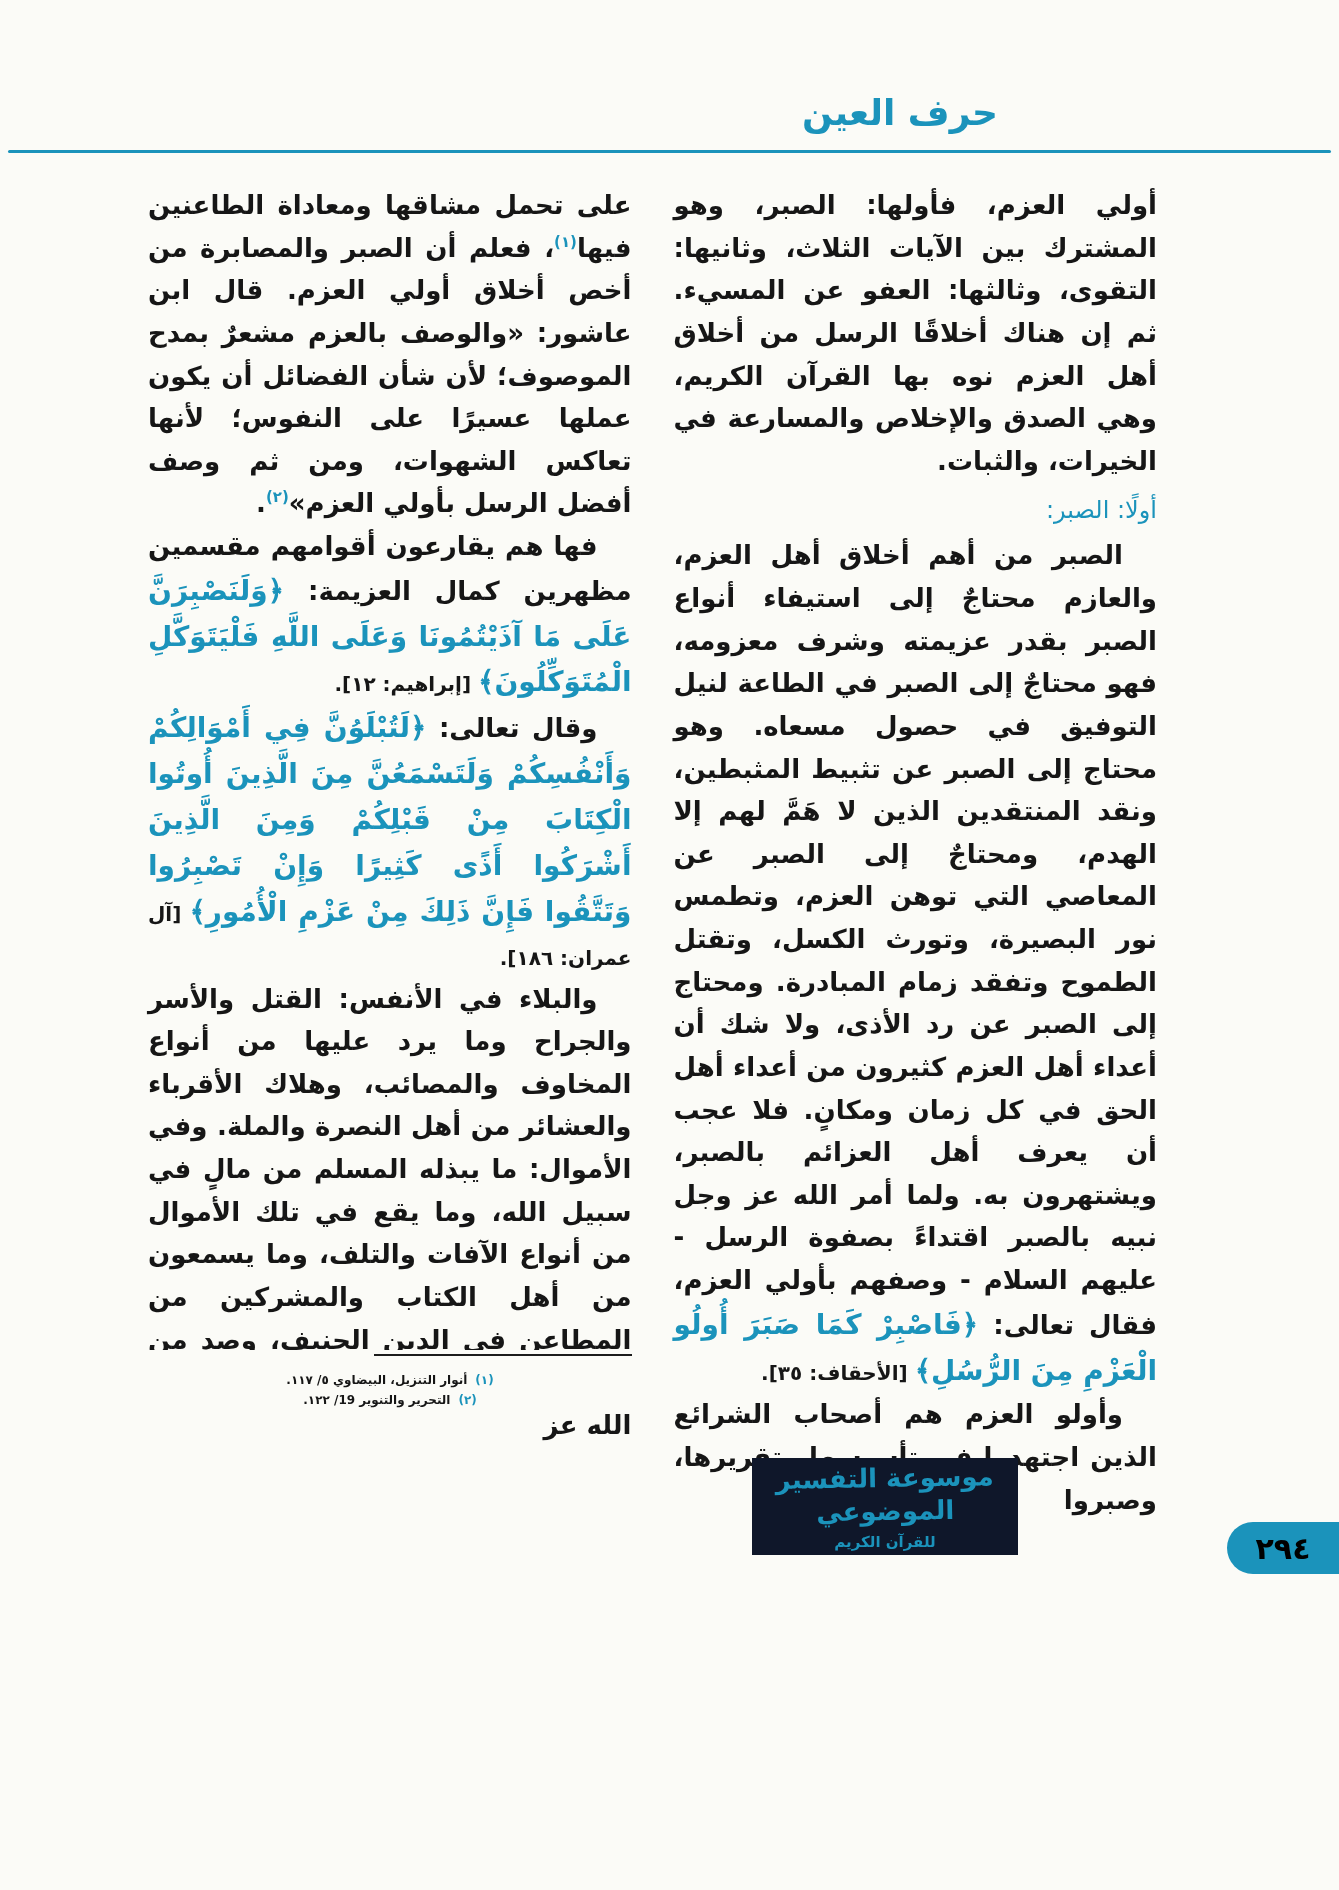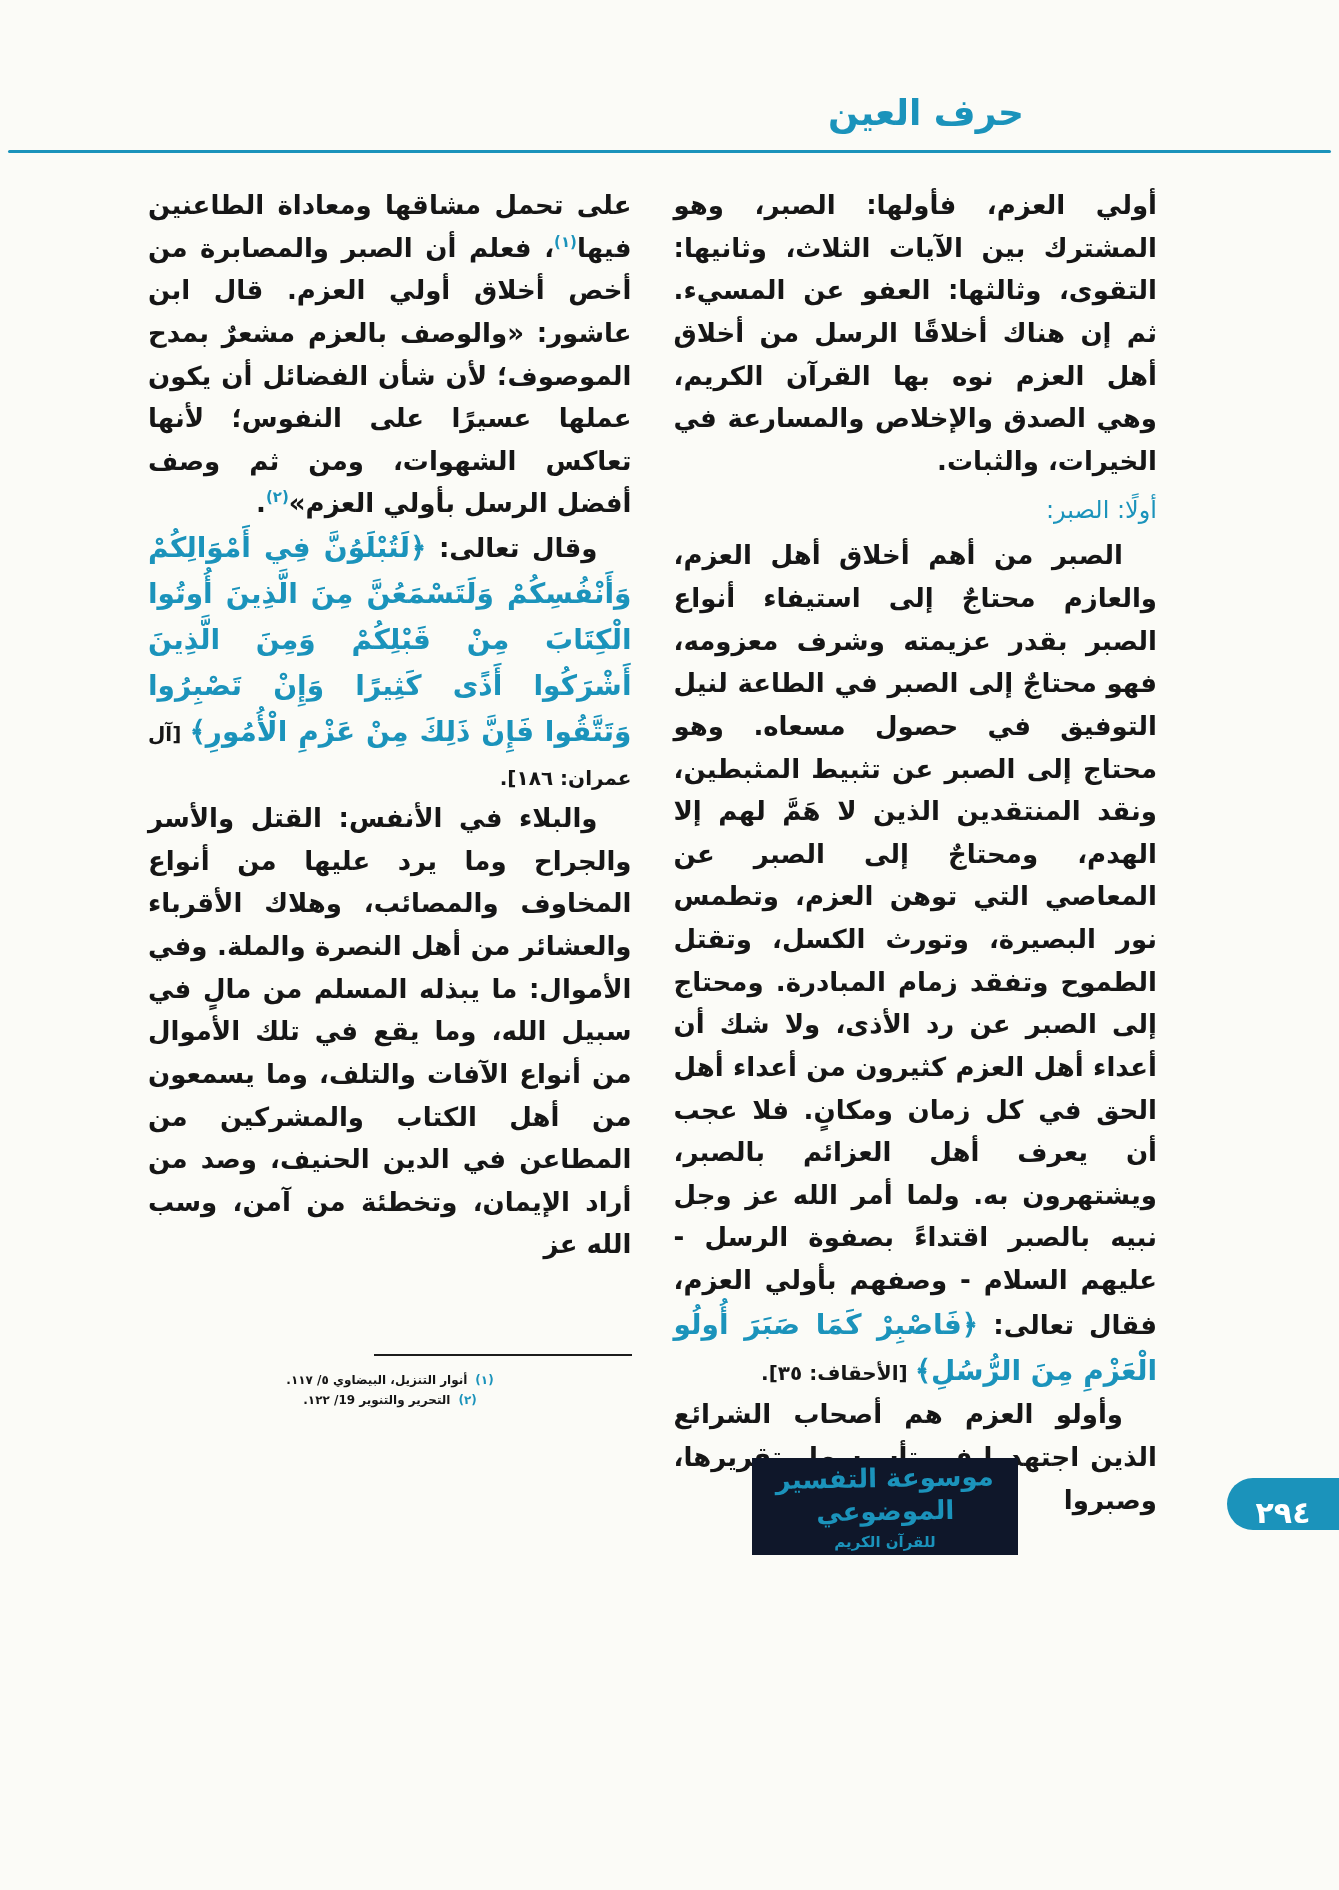--- a/index.html
+++ b/index.html
@@ -11,21 +11,21 @@
     margin: 0 auto;
     background: #fbfbf7;
     direction: rtl;
     font-family: "DejaVu Sans", sans-serif;
     color: #161616;
     overflow: hidden;
   }
   .section-header {
     position: absolute;
     top: 92px;
-    right: 315px;
+    right: 341px;
     color: var(--accent, #1b93bb);
     font-size: 36px;
     font-weight: 700;
     letter-spacing: 0.5px;
   }
   .header-rule {
     position: absolute;
     top: 150px;
     left: 8px;
     right: 8px;
@@ -115,30 +115,30 @@
     transform: rotate(-1deg);
   }
   .logo-sub {
     font-size: 15px;
     font-weight: 700;
     margin-top: 6px;
     letter-spacing: 1px;
   }
   .page-badge {
     position: absolute;
-    top: 1478px;
+    top: 1522px;
     right: 0;
     width: 112px;
     height: 52px;
     background: var(--accent, #1b93bb);
     border-radius: 26px 0 0 26px;
     display: flex;
-    align-items: flex-end;
+    align-items: center;
     justify-content: center;
-    color: #ffffff;
+    color: #000000;
     font-size: 30px;
     font-weight: 700;
     z-index: 4;
   }
 </style>
 </head>
 <body>
 
 <div class="page">
 
@@ -154,20 +154,21 @@
       <h2 class="heading">أولًا: الصبر:</h2>
 
       <p class="para indent"><span>الصبر من أهم أخلاق أهل العزم، والعازم محتاجٌ إلى استيفاء أنواع الصبر بقدر عزيمته وشرف معزومه، فهو محتاجٌ إلى الصبر في الطاعة لنيل التوفيق في حصول مسعاه. وهو محتاج إلى الصبر عن تثبيط المثبطين، ونقد المنتقدين الذين لا هَمَّ لهم إلا الهدم، ومحتاجٌ إلى الصبر عن المعاصي التي توهن العزم، وتطمس نور البصيرة، وتورث الكسل، وتقتل الطموح وتفقد زمام المبادرة. ومحتاج إلى الصبر عن رد الأذى، ولا شك أن أعداء أهل العزم كثيرون من أعداء أهل الحق في كل زمان ومكانٍ. فلا عجب أن يعرف أهل العزائم بالصبر، ويشتهرون به. ولما أمر الله عز وجل نبيه بالصبر اقتداءً بصفوة الرسل - عليهم السلام - وصفهم بأولي العزم، فقال تعالى: </span><span class="quran">﴿فَاصْبِرْ كَمَا صَبَرَ أُولُو الْعَزْمِ مِنَ الرُّسُلِ﴾</span><span class="ref"> [الأحقاف: ٣٥].</span></p>
 
       <p class="para indent"><span>وأولو العزم هم أصحاب الشرائع الذين اجتهدوا في تأسيسها وتقريرها، وصبروا</span></p>
     </div>
 
     <div class="col">
       <p class="para"><span>على تحمل مشاقها ومعاداة الطاعنين فيها</span><sup class="fnref">(١)</sup><span>، فعلم أن الصبر والمصابرة من أخص أخلاق أولي العزم. قال ابن عاشور: «والوصف بالعزم مشعرٌ بمدح الموصوف؛ لأن شأن الفضائل أن يكون عملها عسيرًا على النفوس؛ لأنها تعاكس الشهوات، ومن ثم وصف أفضل الرسل بأولي العزم»</span><sup class="fnref">(٢)</sup><span>.</span></p>
 
+      <p class="para indent"><span>فها هم يقارعون أقوامهم مقسمين مظهرين كمال العزيمة: </span><span class="quran">﴿وَلَنَصْبِرَنَّ عَلَى مَا آذَيْتُمُونَا وَعَلَى اللَّهِ فَلْيَتَوَكَّلِ الْمُتَوَكِّلُونَ﴾</span><span class="ref"> [إبراهيم: ١٢].</span></p>
 
       <p class="para indent"><span>وقال تعالى: </span><span class="quran">﴿لَتُبْلَوُنَّ فِي أَمْوَالِكُمْ وَأَنْفُسِكُمْ وَلَتَسْمَعُنَّ مِنَ الَّذِينَ أُوتُوا الْكِتَابَ مِنْ قَبْلِكُمْ وَمِنَ الَّذِينَ أَشْرَكُوا أَذًى كَثِيرًا وَإِنْ تَصْبِرُوا وَتَتَّقُوا فَإِنَّ ذَلِكَ مِنْ عَزْمِ الْأُمُورِ﴾</span><span class="ref"> [آل عمران: ١٨٦].</span></p>
 
       <p class="para indent"><span>والبلاء في الأنفس: القتل والأسر والجراح وما يرد عليها من أنواع المخاوف والمصائب، وهلاك الأقرباء والعشائر من أهل النصرة والملة. وفي الأموال: ما يبذله المسلم من مالٍ في سبيل الله، وما يقع في تلك الأموال من أنواع الآفات والتلف، وما يسمعون من أهل الكتاب والمشركين من المطاعن في الدين الحنيف، وصد من أراد الإيمان، وتخطئة من آمن، وسب الله عز</span></p>
     </div>
 
   </div>
 
   <div class="footnotes">
     <div class="fn-rule"></div>

